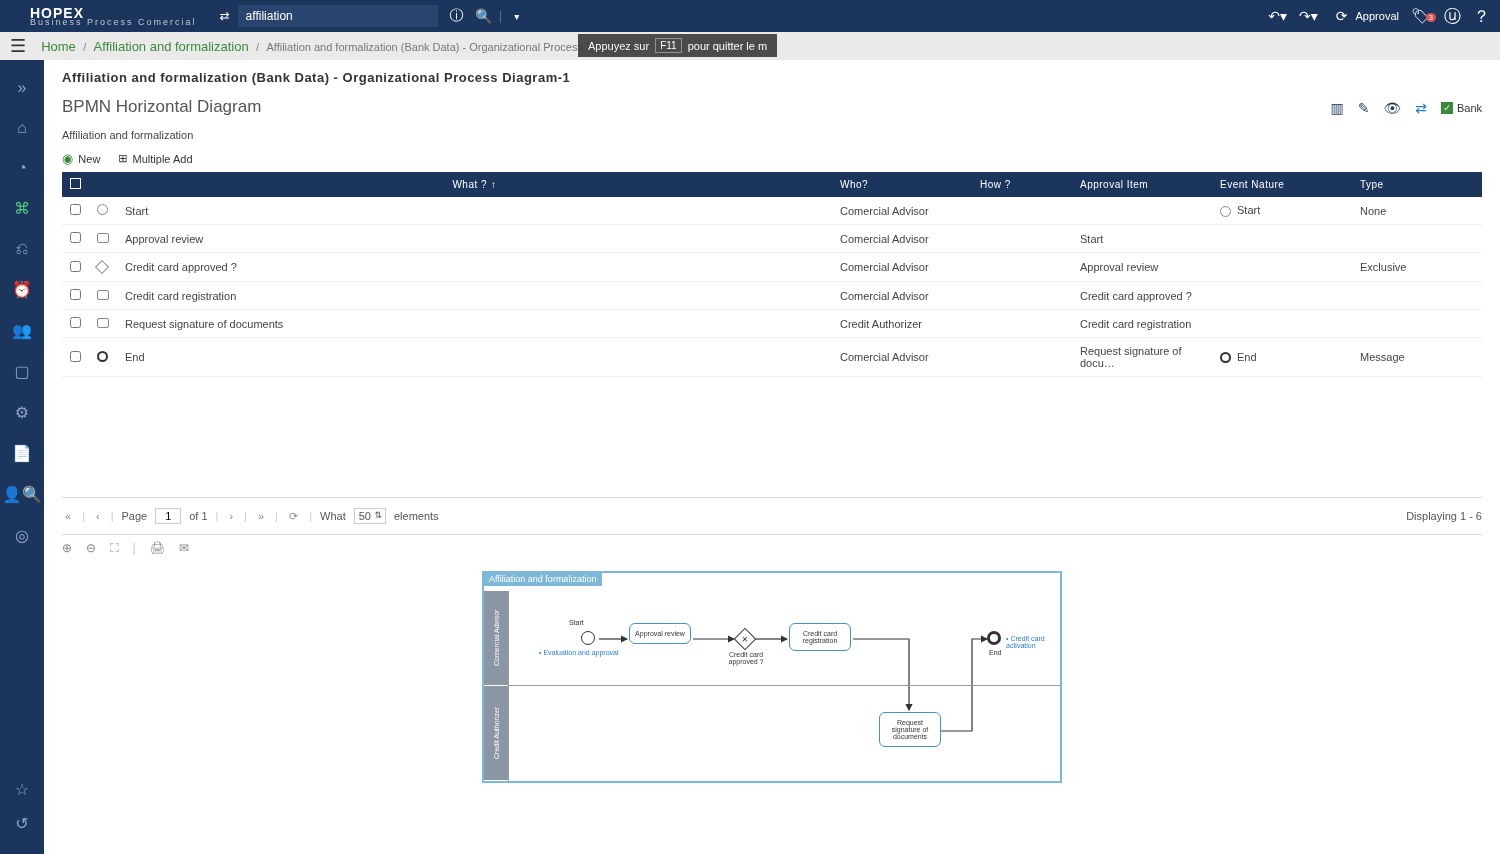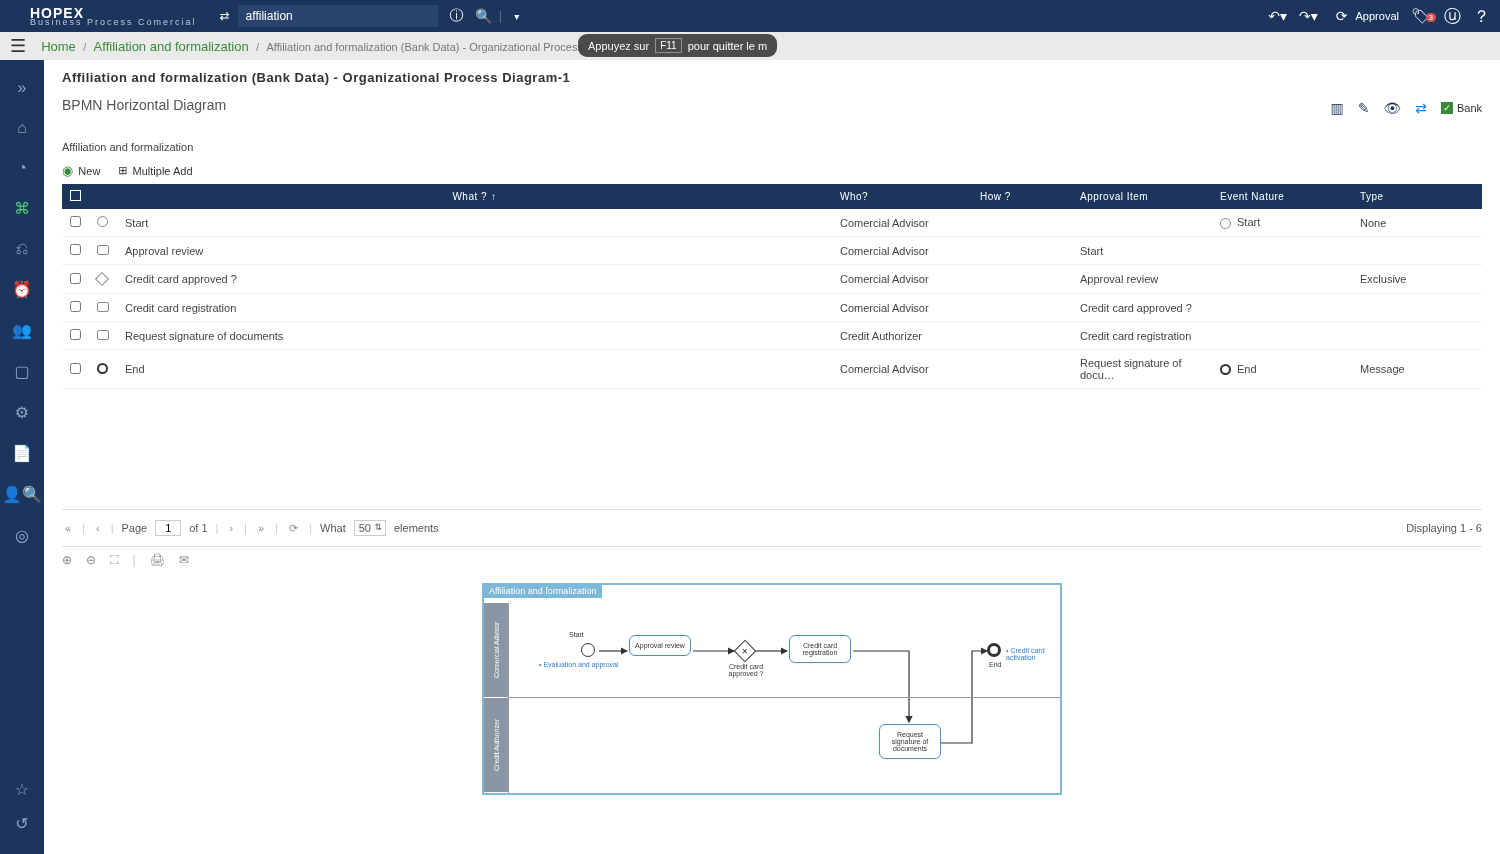--- a/index.html
+++ b/index.html
@@ -19,34 +19,34 @@
 .autosaved { font-size: 11px; margin-left: 8px; }
 .badge-wrap { position: relative; margin-left: 12px; }
 .badge { position: absolute; top: 6px; right: -6px; background: #d9534f; color: #fff; border-radius: 8px; font-size: 8px; padding: 0 3px; }
 
 
 .breadcrumb-bar { background: #eaeaea; height: 28px; display: flex; align-items: center; padding-left: 10px; position: relative; }
 .hamburger { font-size: 18px; margin-right: 15px; cursor: pointer; color: #333;}
 .breadcrumb a { color: #3a8a3a; text-decoration: none; font-size: 13px; }
 .breadcrumb .sep { color: #888; margin: 0 4px; font-size: 11px; }
 .breadcrumb .current { color: #777; font-size: 11px; }
-.f11-tip { position: absolute; left: 578px; top: 2px; background: #3a3a3a; color: #fff; padding: 4px 10px; font-size: 11px; display: flex; align-items: center; gap: 6px; opacity: 0.9; border-radius: 9px; }
+.f11-tip { position: absolute; left: 578px; top: 2px; background: #3a3a3a; color: #fff; padding: 4px 10px; font-size: 11px; display: flex; align-items: center; gap: 6px; opacity: 0.9; }
 .f11-key { border: 1px solid #888; padding: 1px 4px; font-size: 10px; }
 .f11-arrow { position:absolute; left: 585px; top: 7px; color:#ccc; font-size:12px;}
 
 
 .sidebar { position: fixed; left: 0; top: 60px; bottom: 0; width: 44px; background: #1b355d; display: flex; flex-direction: column; align-items: center; padding-top: 8px; }
 .sidebar-icon { color: #8fa3c0; margin: 7px 0; font-size: 16px; cursor: pointer; width: 100%; text-align: center; padding: 4px 0; }
 .sidebar-icon.active { color: #4fc97a; }
 .sidebar-bottom { margin-top: auto; margin-bottom: 10px; }
 
 
 .main { margin-left: 44px; padding: 10px 18px; background: #fff; height: calc(100vh - 60px); overflow-y: auto; }
 .page-title { font-size: 13px; font-weight: bold; letter-spacing: 0.5px; color: #333; margin-bottom: 12px; }
-.diagram-type { font-size: 14px; color: #555; margin-bottom: 24px; padding-bottom: 4px; display:inline-block; }
+.diagram-type { font-size: 17px; color: #555; margin-bottom: 8px; padding-bottom: 4px; display:inline-block; }
 .section-label { font-size: 11px; color: #444; margin-bottom: 10px; }
 
 
 .view-toolbar { position: absolute; right: 18px; top: 100px; display: flex; gap: 14px; align-items: center; }
 .view-toolbar .vt-icon { color: #1b355d; cursor: pointer; font-size: 14px; }
 .auto-toggle { display: flex; align-items: center; gap: 4px; font-size: 11px; }
 .auto-check { width: 12px; height: 12px; background: #3a8a3a; display: inline-flex; align-items:center; justify-content:center; color:#fff; font-size:9px;}
 
 
 .tabs { display: flex; gap: 22px; border-bottom: 1px solid #ddd; margin-bottom: 8px; }

